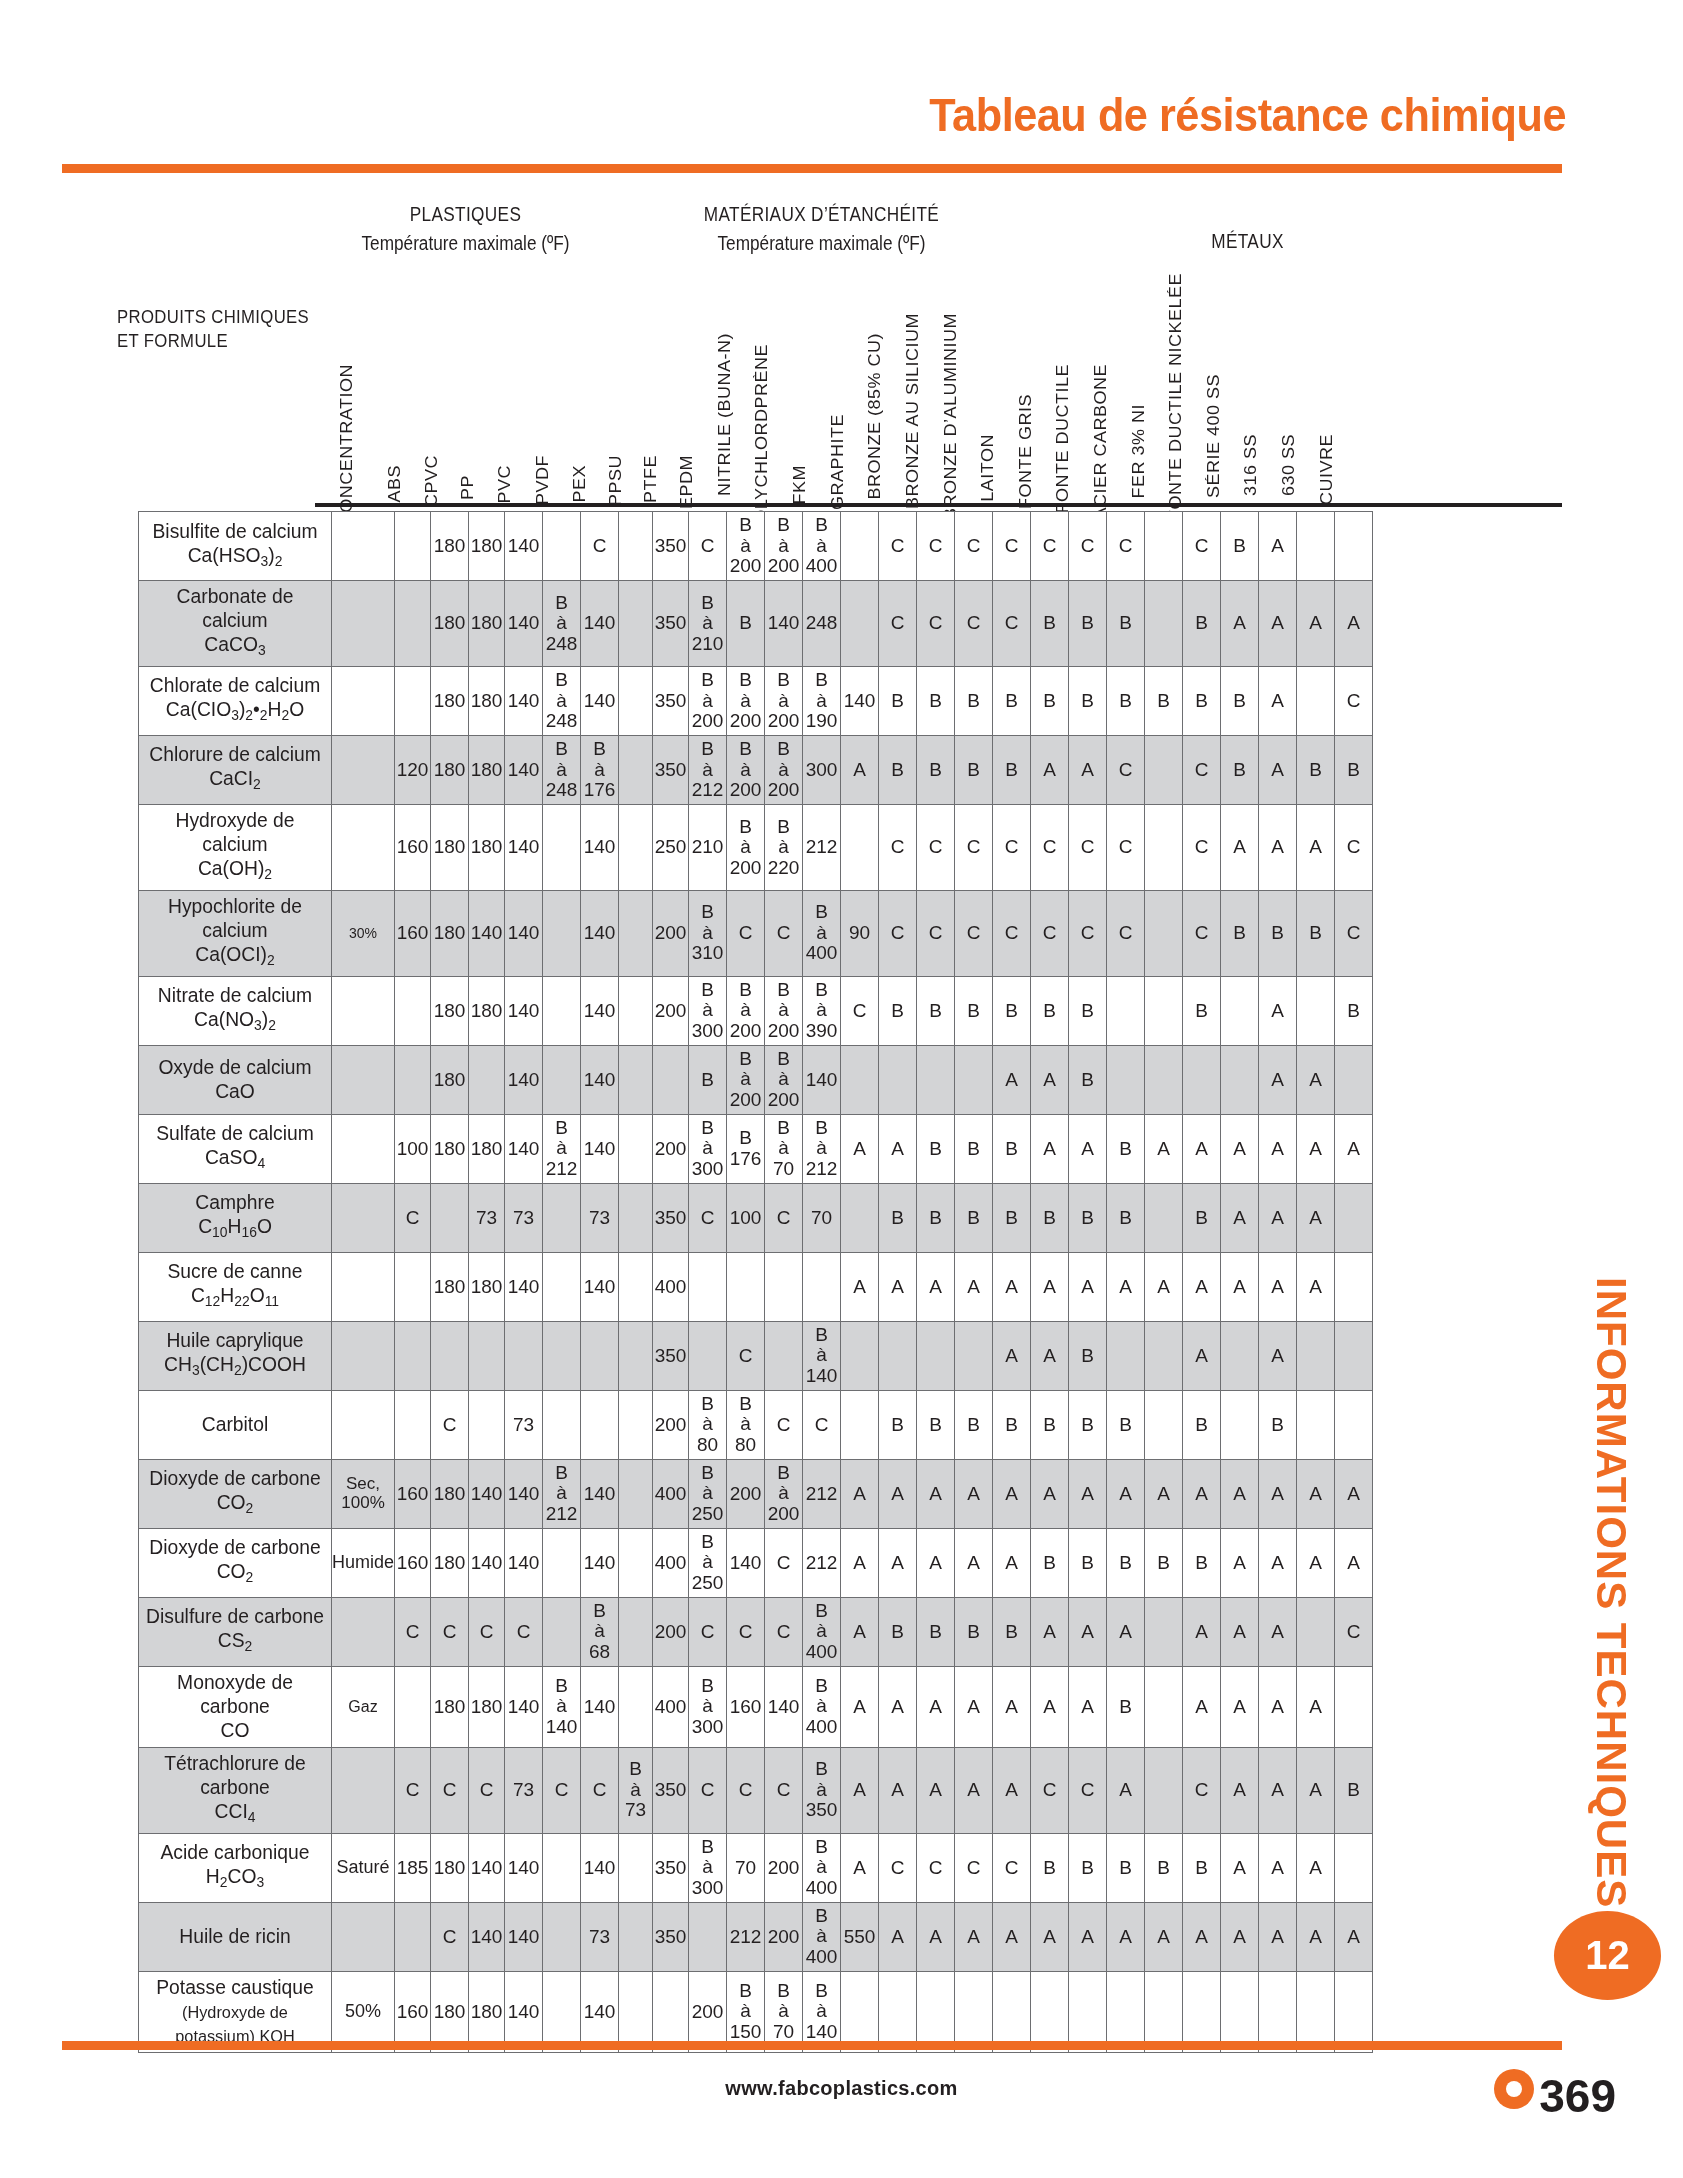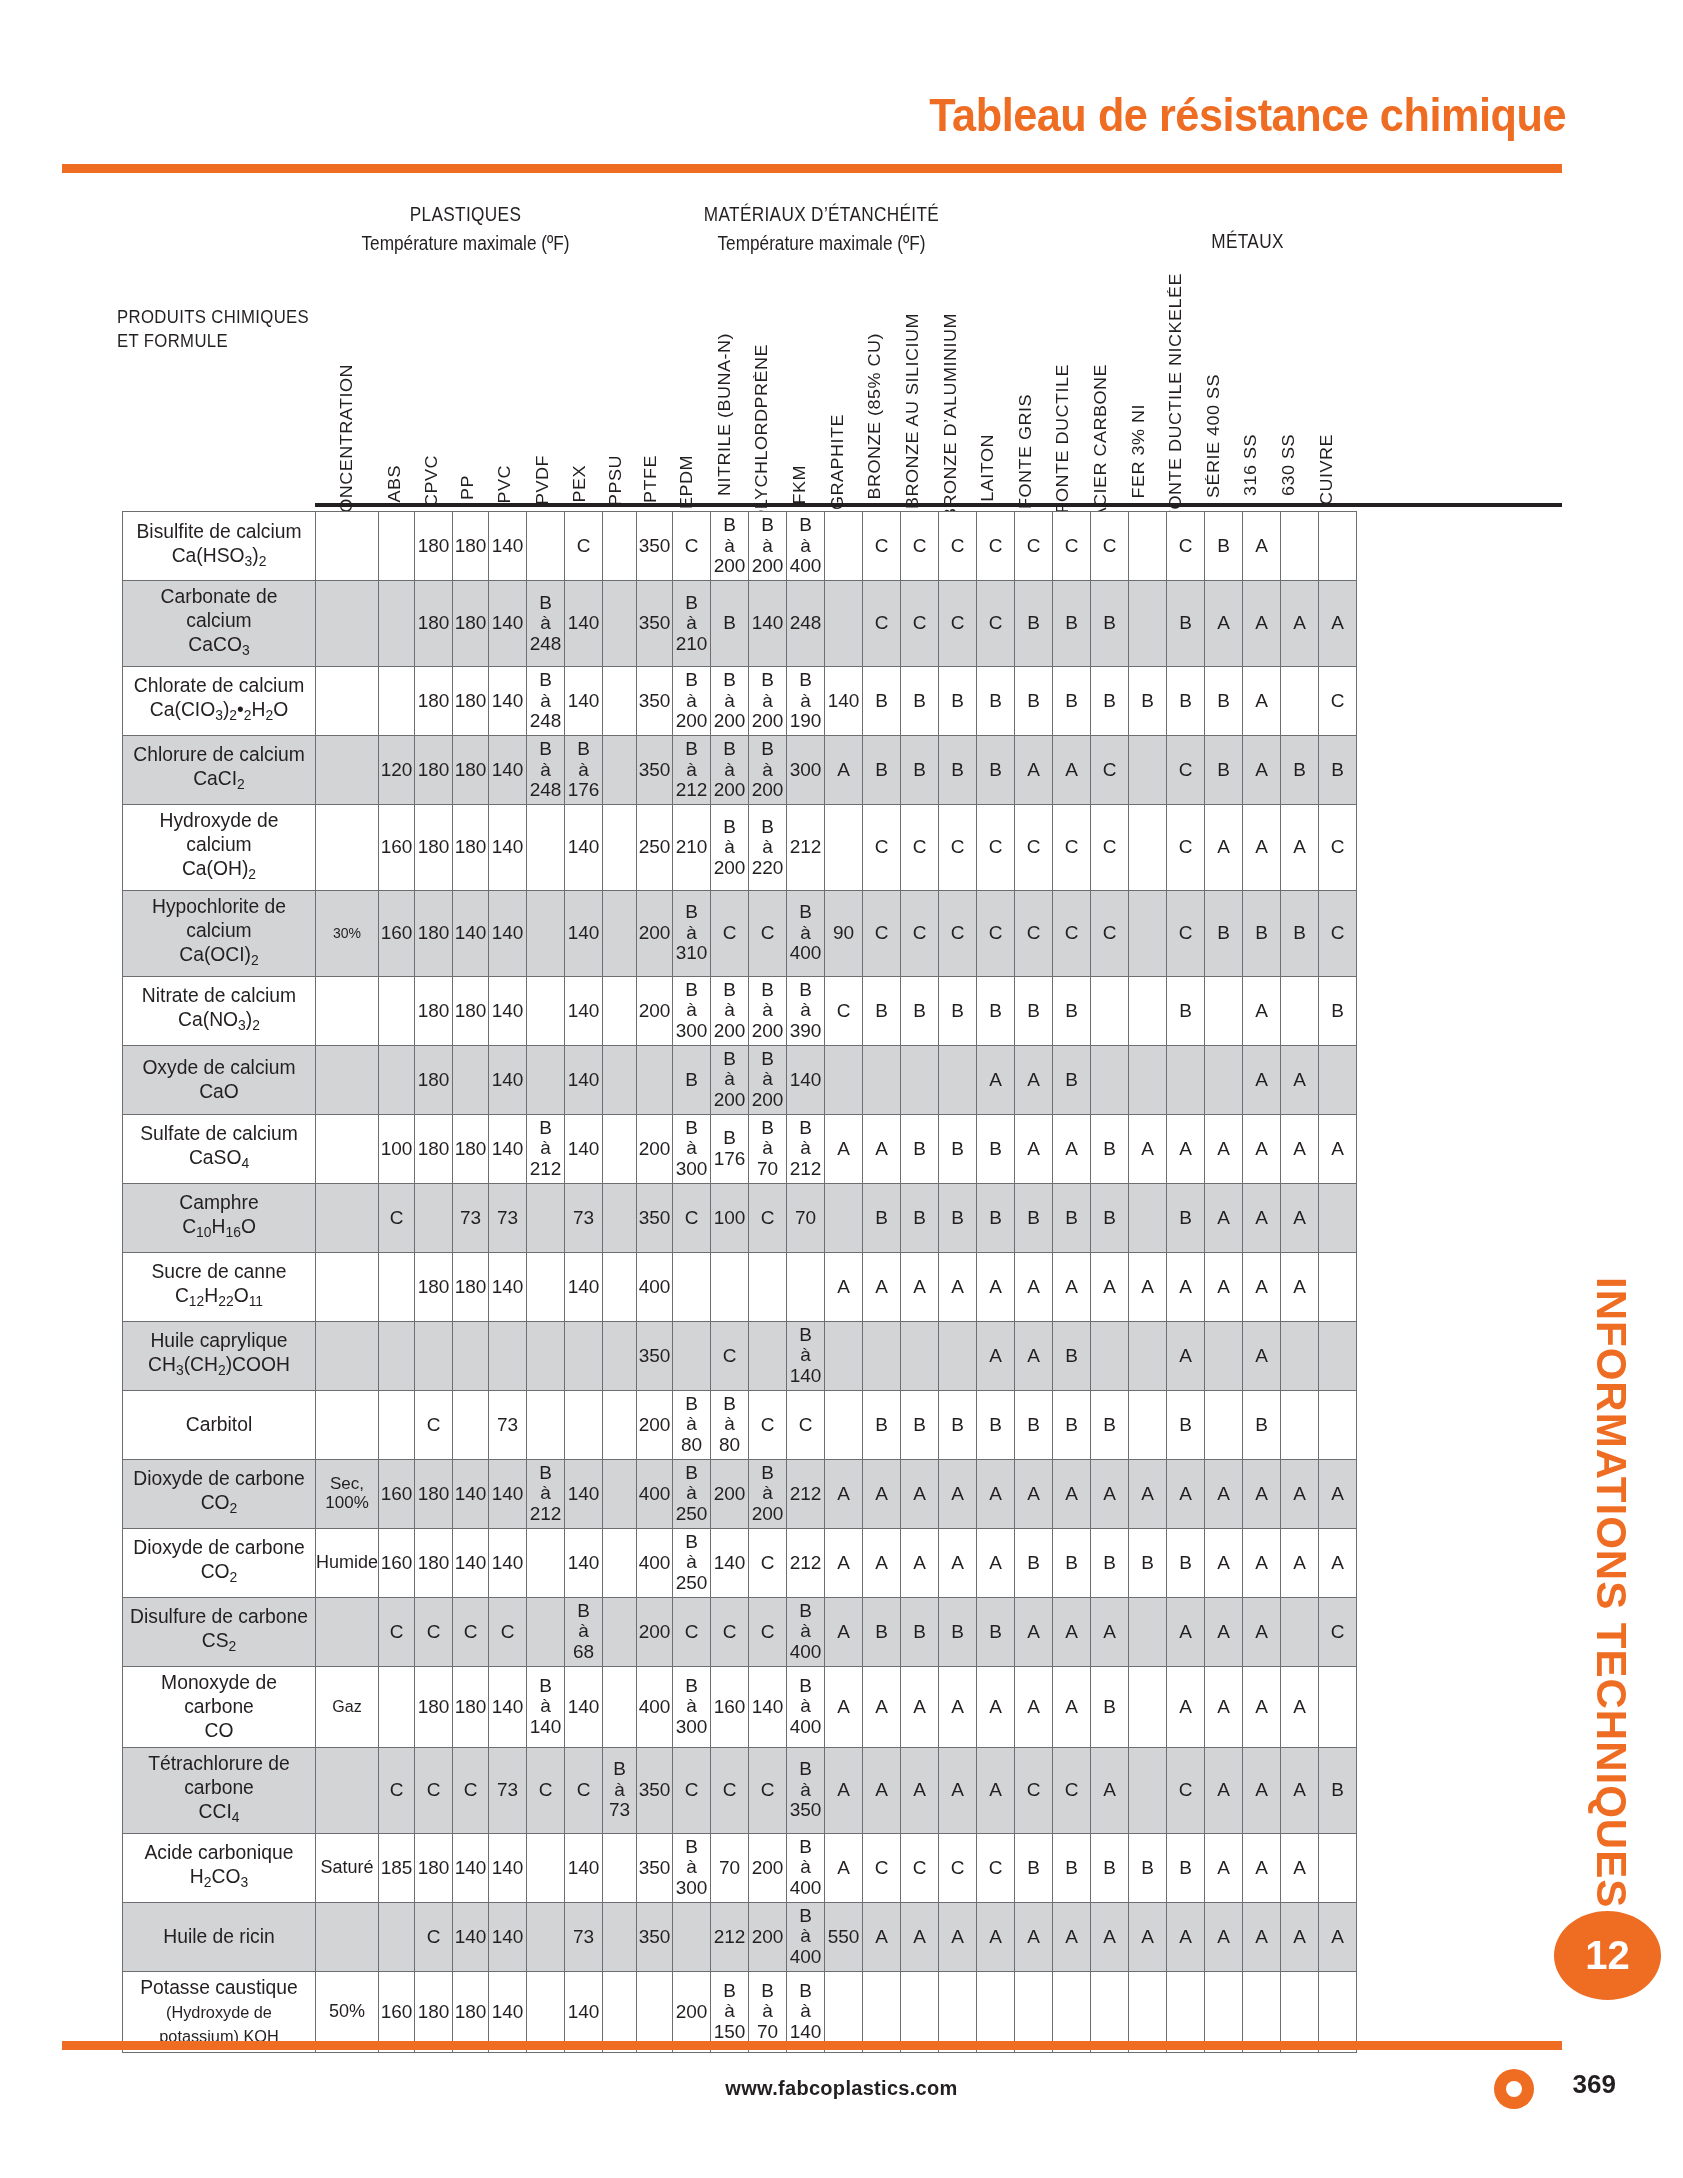--- a/index.html
+++ b/index.html
@@ -58,21 +58,21 @@
     font-family:"Liberation Sans Narrow","Liberation Sans",sans-serif;
     font-size:18px; letter-spacing:0.5px;
     white-space:nowrap;
     color:#231f20;
     transform-origin:center;
   }
 
   
   table.main {
     position:absolute;
-    left:122px; top:511px;
+    left:138px; top:511px;
     border-collapse:collapse;
     table-layout:fixed;
   }
   table.main td {
     border:1px solid #6d6e71;
     font-size:19px;
     text-align:center;
     vertical-align:middle;
     padding:0;
     background:#ffffff;
@@ -115,21 +115,21 @@
   .footer-url {
     position:absolute; left:0; top:2077px; width:1683px;
     text-align:center;
     font-size:20px; font-weight:bold; letter-spacing:0.3px;
     color:#231f20;
     font-family:"Liberation Sans", sans-serif;
   }
   .pagenum {
     position:absolute; right:67px; top:2069px;
     font-family:"Liberation Sans Narrow","Liberation Sans",sans-serif;
-    font-size:26px; font-weight:bold; color:#231f20;
+    font-size:46px; font-weight:bold; color:#231f20;
   }
   .logo-dot {
     position:absolute; right:149px; top:2069px;
     width:40px; height:40px; border-radius:50%;
     background:#ef6c23;
   }
   .logo-dot::after{
     content:""; position:absolute; left:12px; top:12px;
     width:16px; height:16px; border-radius:50%; background:#ffffff;
   }

